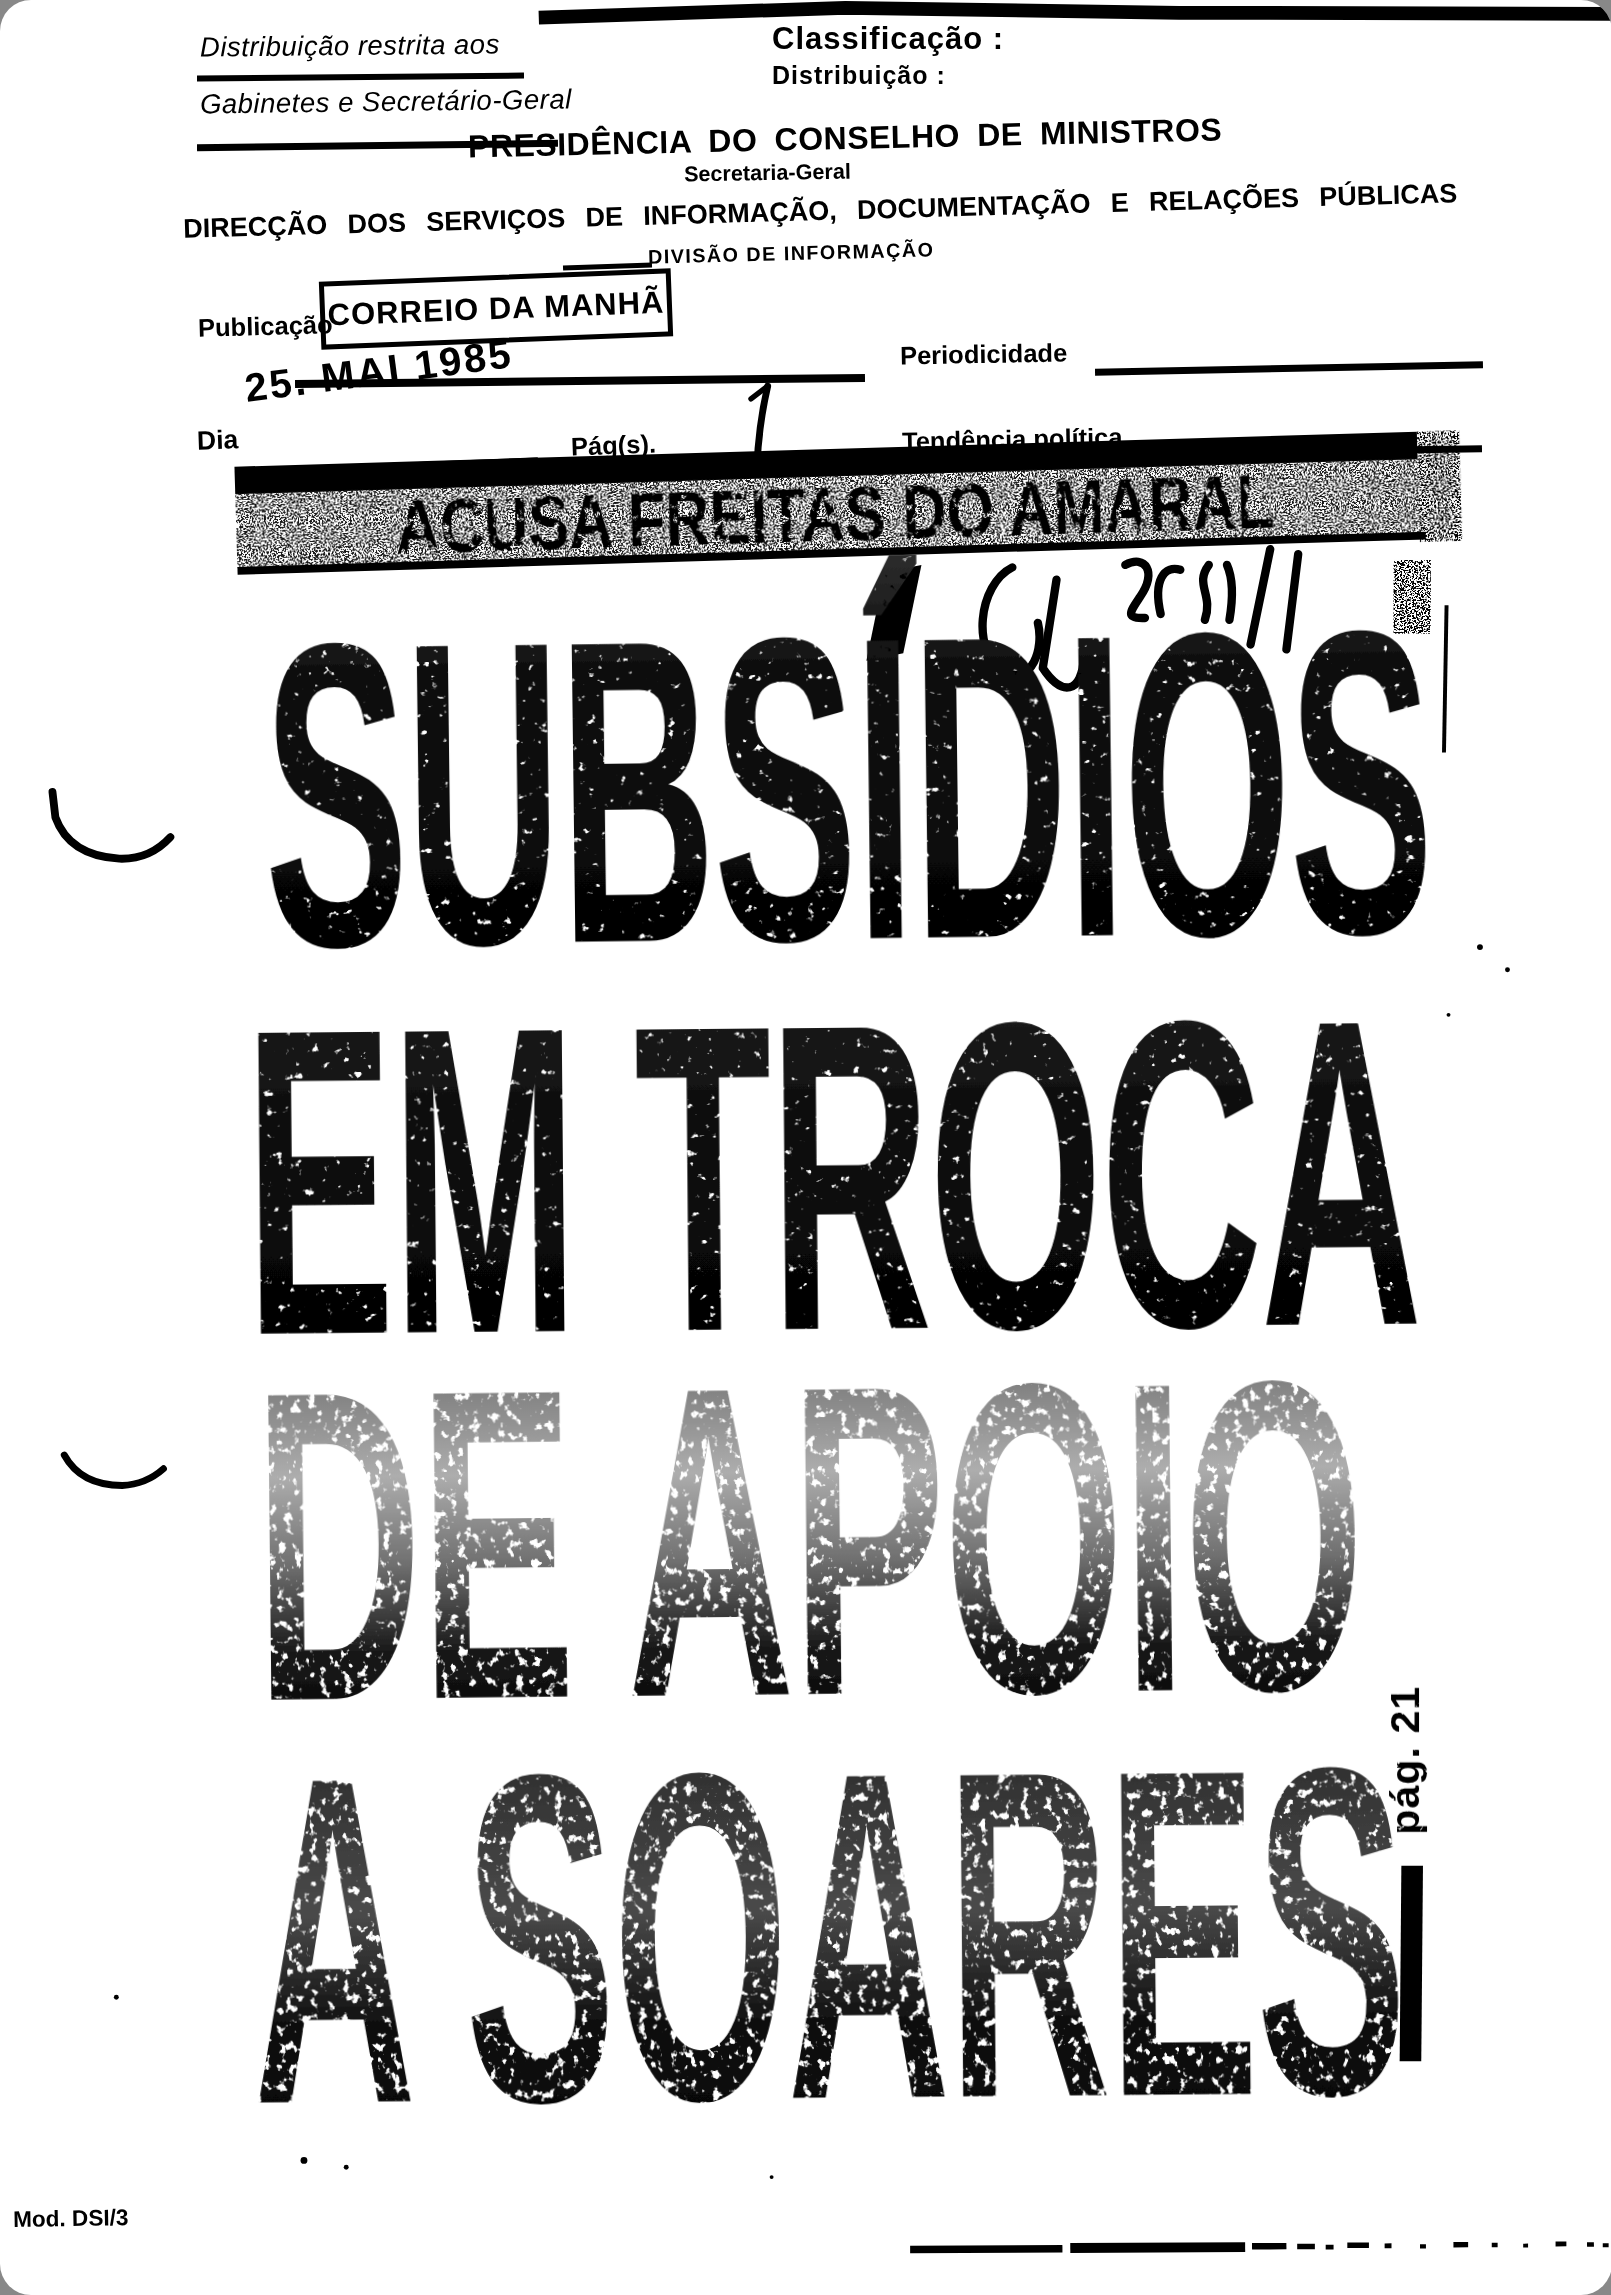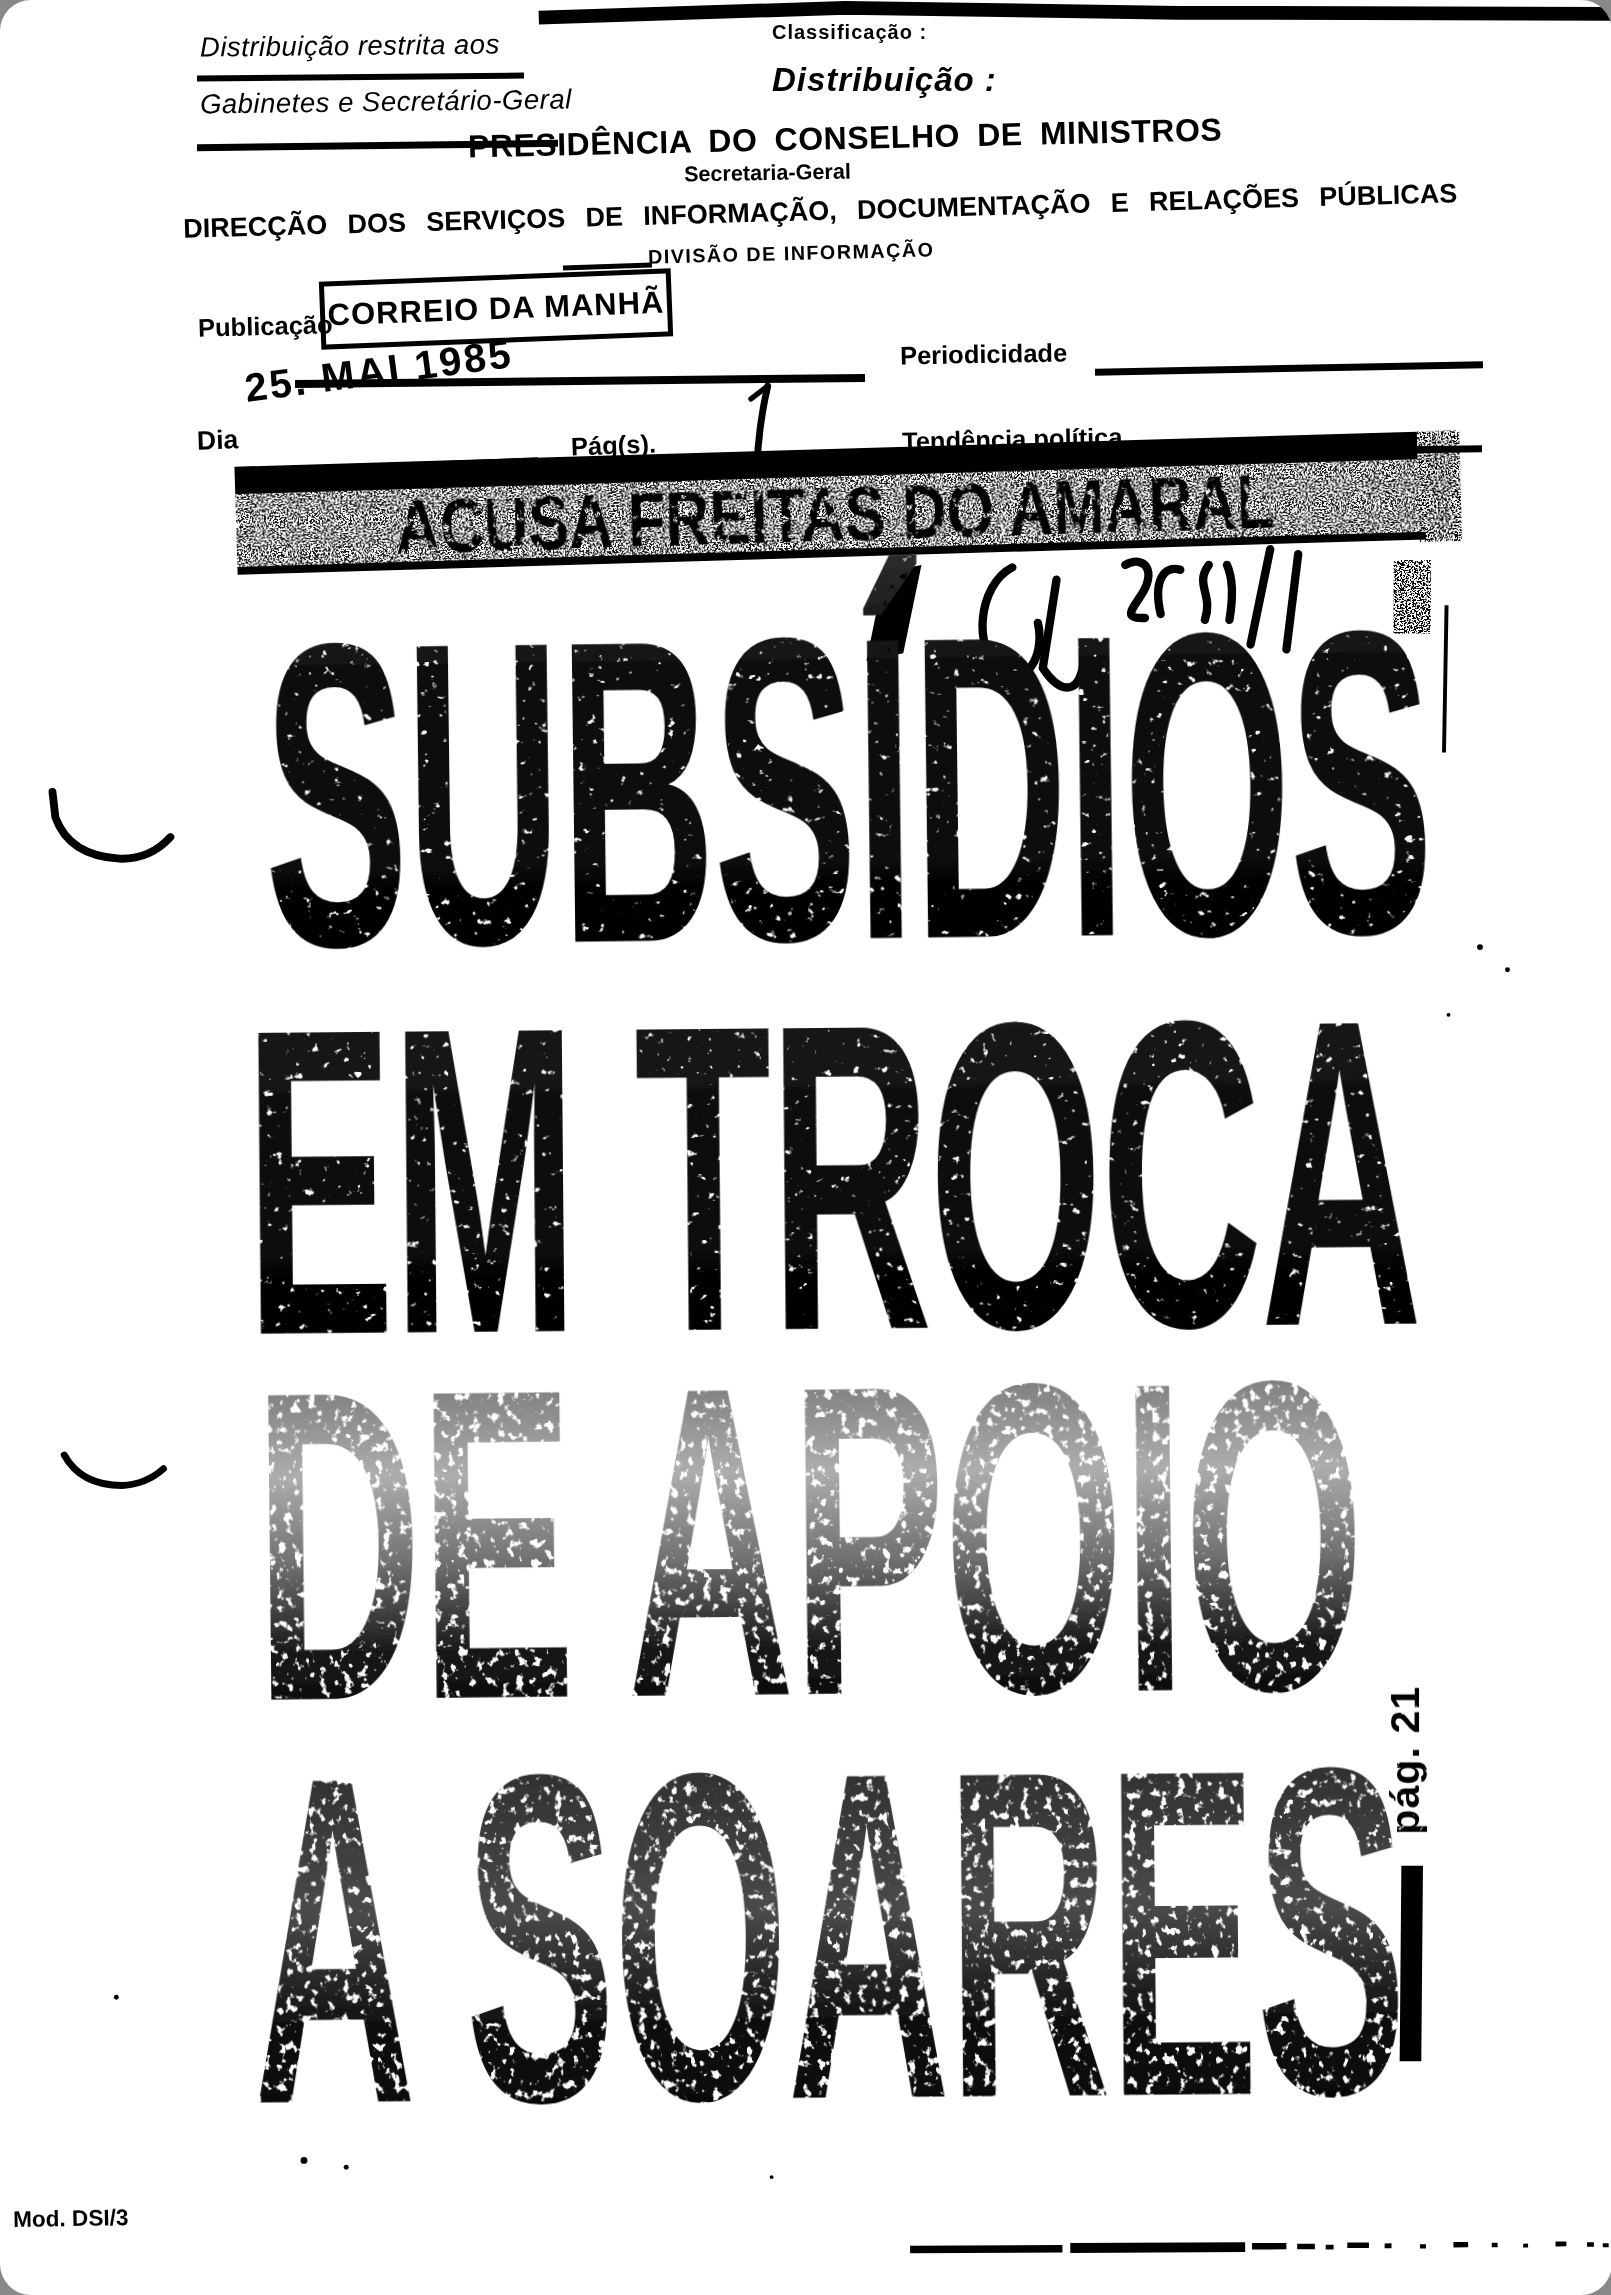--- a/index.html
+++ b/index.html
@@ -9,22 +9,22 @@
   .it{font-style:italic;font-weight:400;}
   .b{font-weight:700;}
   .rule{position:absolute;background:#000;}
   .art{position:absolute;left:0;top:0;width:1612px;height:2295px;}
   
   .note1{left:200px;top:29.5px;font-size:27.5px;letter-spacing:0.5px;transform:rotate(-0.6deg);}
   .note2{left:200px;top:86px;font-size:27.5px;letter-spacing:0.5px;transform:rotate(-0.8deg);}
   .u-note1{left:197px;top:74px;width:327px;height:6.4px;transform:rotate(-0.5deg);}
   .u-note2{left:197px;top:142px;width:361px;height:7.4px;transform:rotate(-0.7deg);}
   
-  .classif{left:772px;top:20.6px;font-size:20px;letter-spacing:1px;}
-  .distrib{left:772px;top:61px;font-size:33px;letter-spacing:1px;font-style:italic;}
+  .classif{left:772px;top:20.6px;font-size:31px;letter-spacing:1px;}
+  .distrib{left:772px;top:61px;font-size:25px;letter-spacing:1px;}
   
   .lh-title{left:468px;top:120px;font-size:32px;letter-spacing:0.5px;word-spacing:7.9px;transform:rotate(-1.3deg);}
   .lh-sub{left:684px;top:160px;font-size:21.6px;transform:rotate(-1deg);}
   .lh-dept{left:183px;top:196px;font-size:27px;word-spacing:12.8px;transform:rotate(-1.6deg);}
   .lh-div{left:648px;top:242px;font-size:19.7px;letter-spacing:1.5px;transform:rotate(-1.5deg);}
   .u-div{left:563px;top:264px;width:89px;height:4.9px;transform:rotate(-2deg);}
   
   .lbl-pub{left:198px;top:312px;font-size:25.5px;transform:rotate(-1.5deg);}
   .stampbox{left:320px;top:275px;width:342px;height:58px;border:5.4px solid #000;
             transform:rotate(-2.2deg);display:flex;align-items:center;justify-content:center;}

